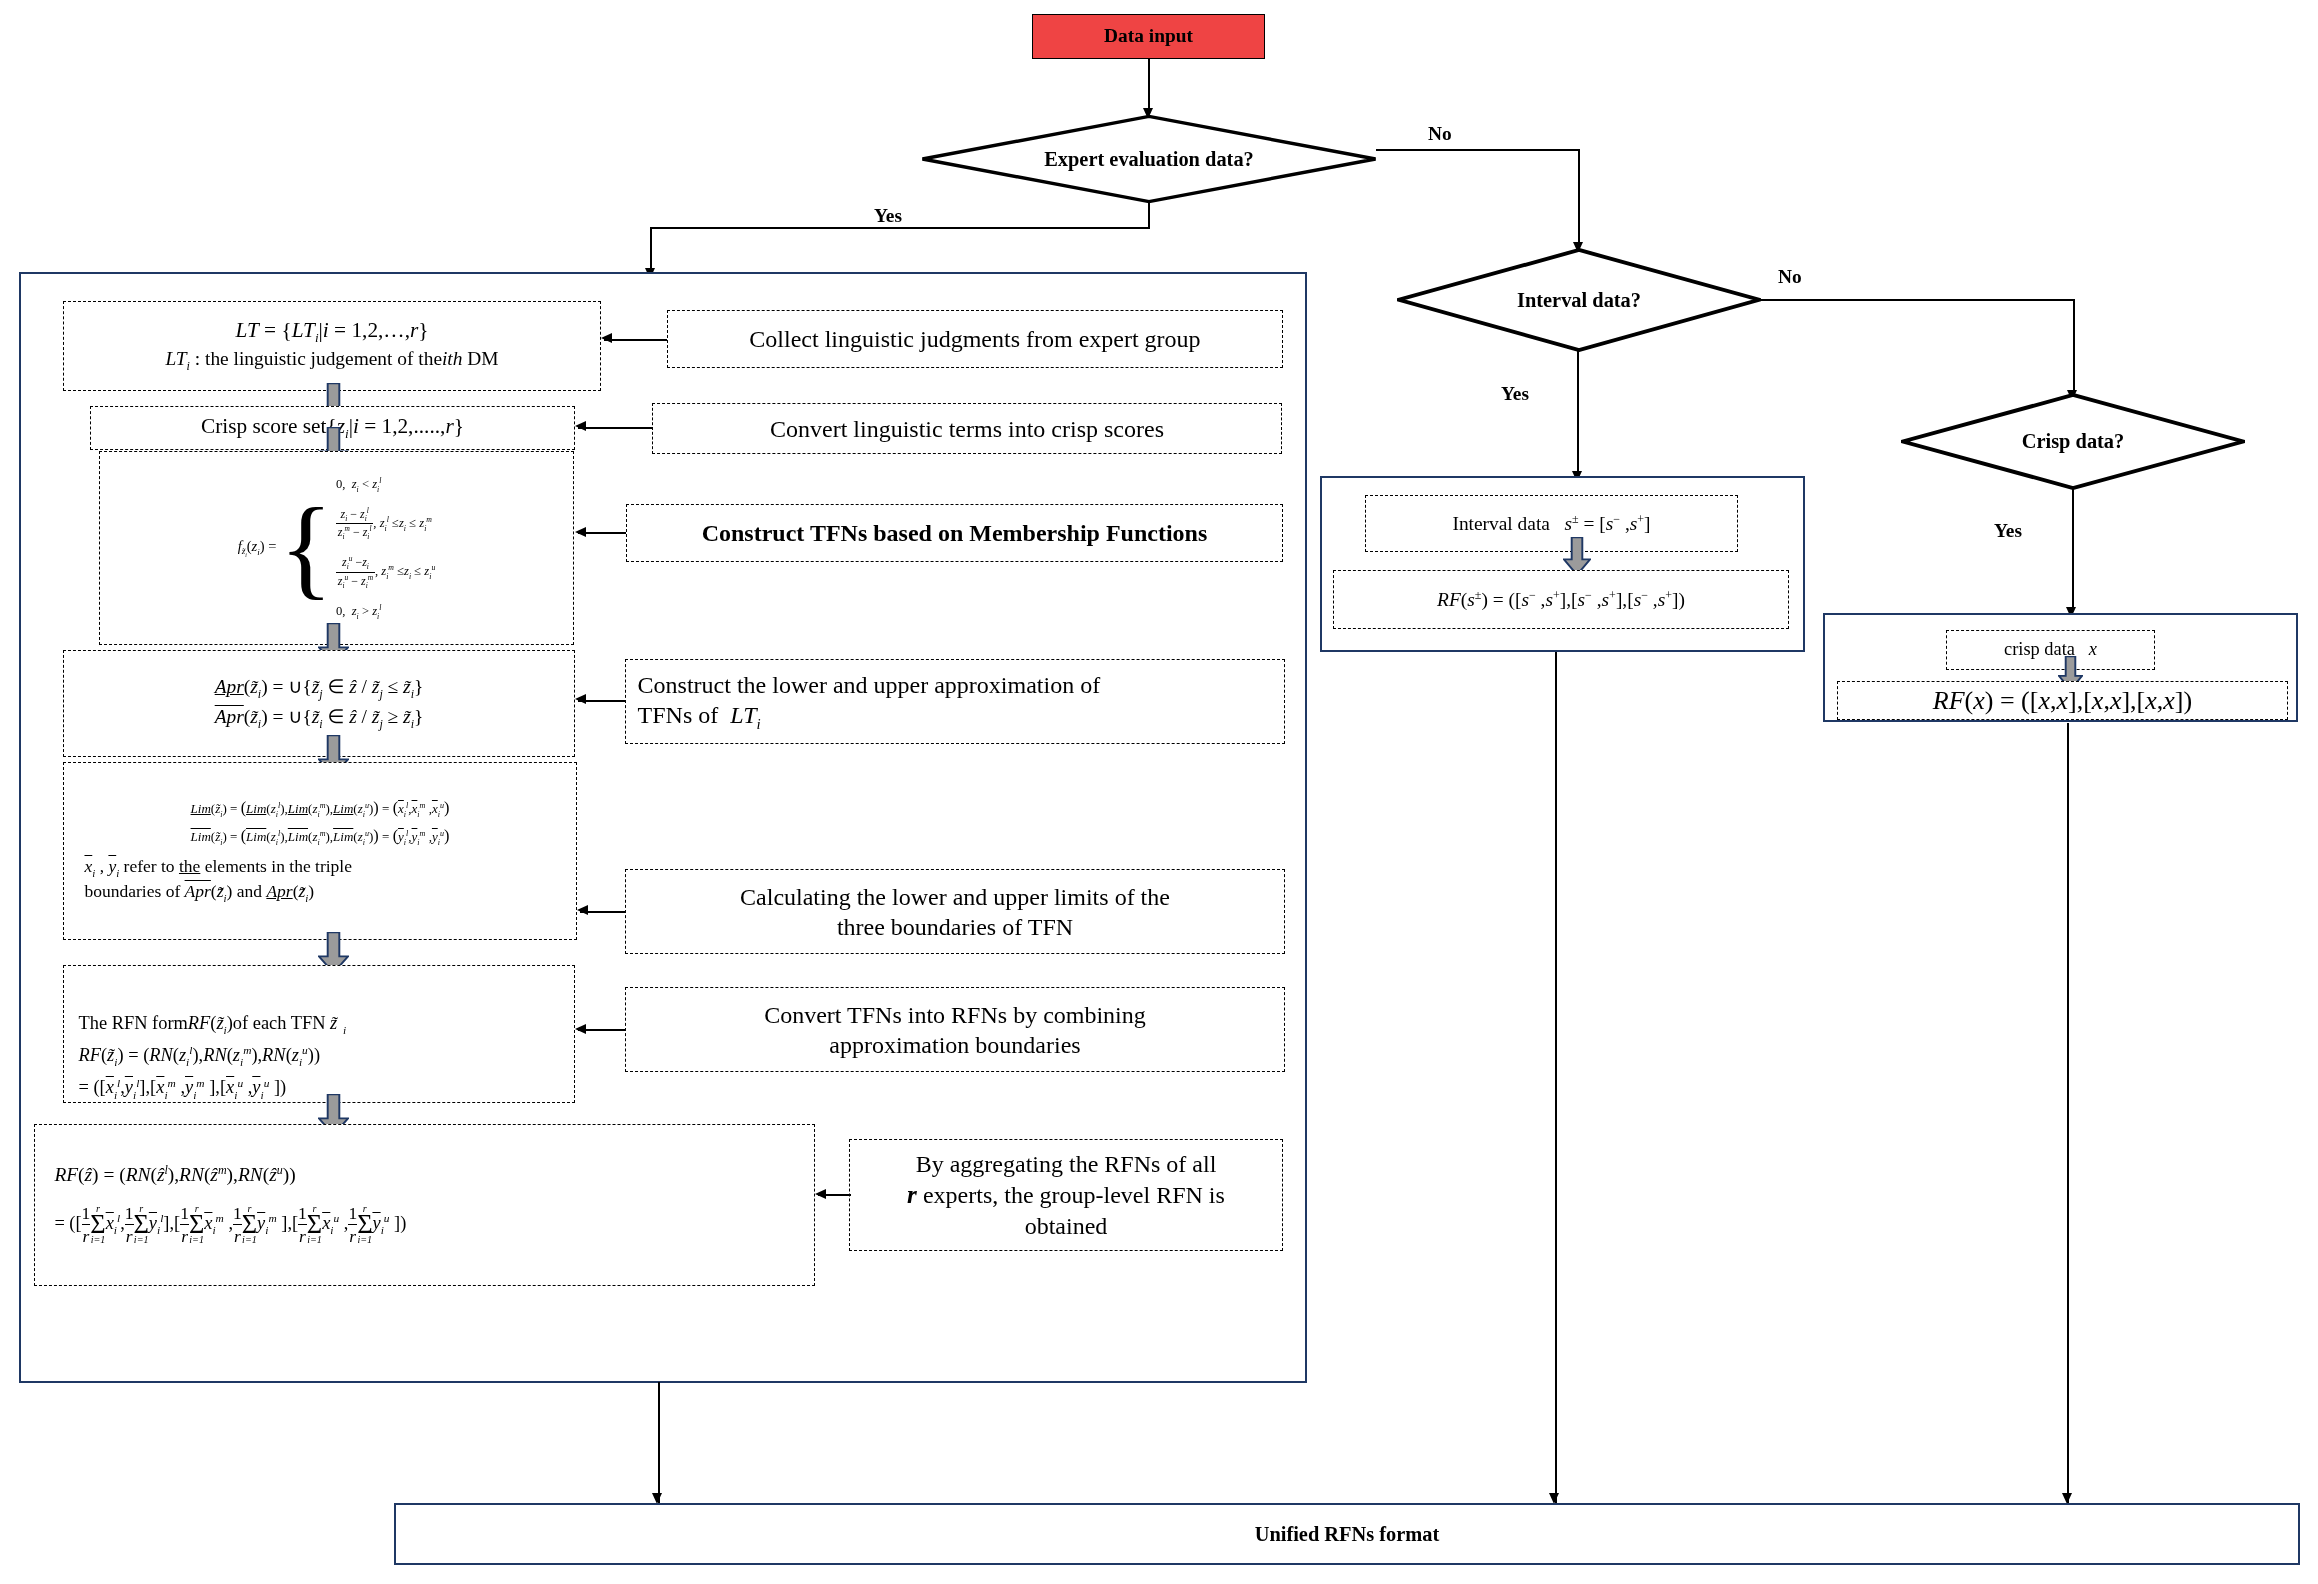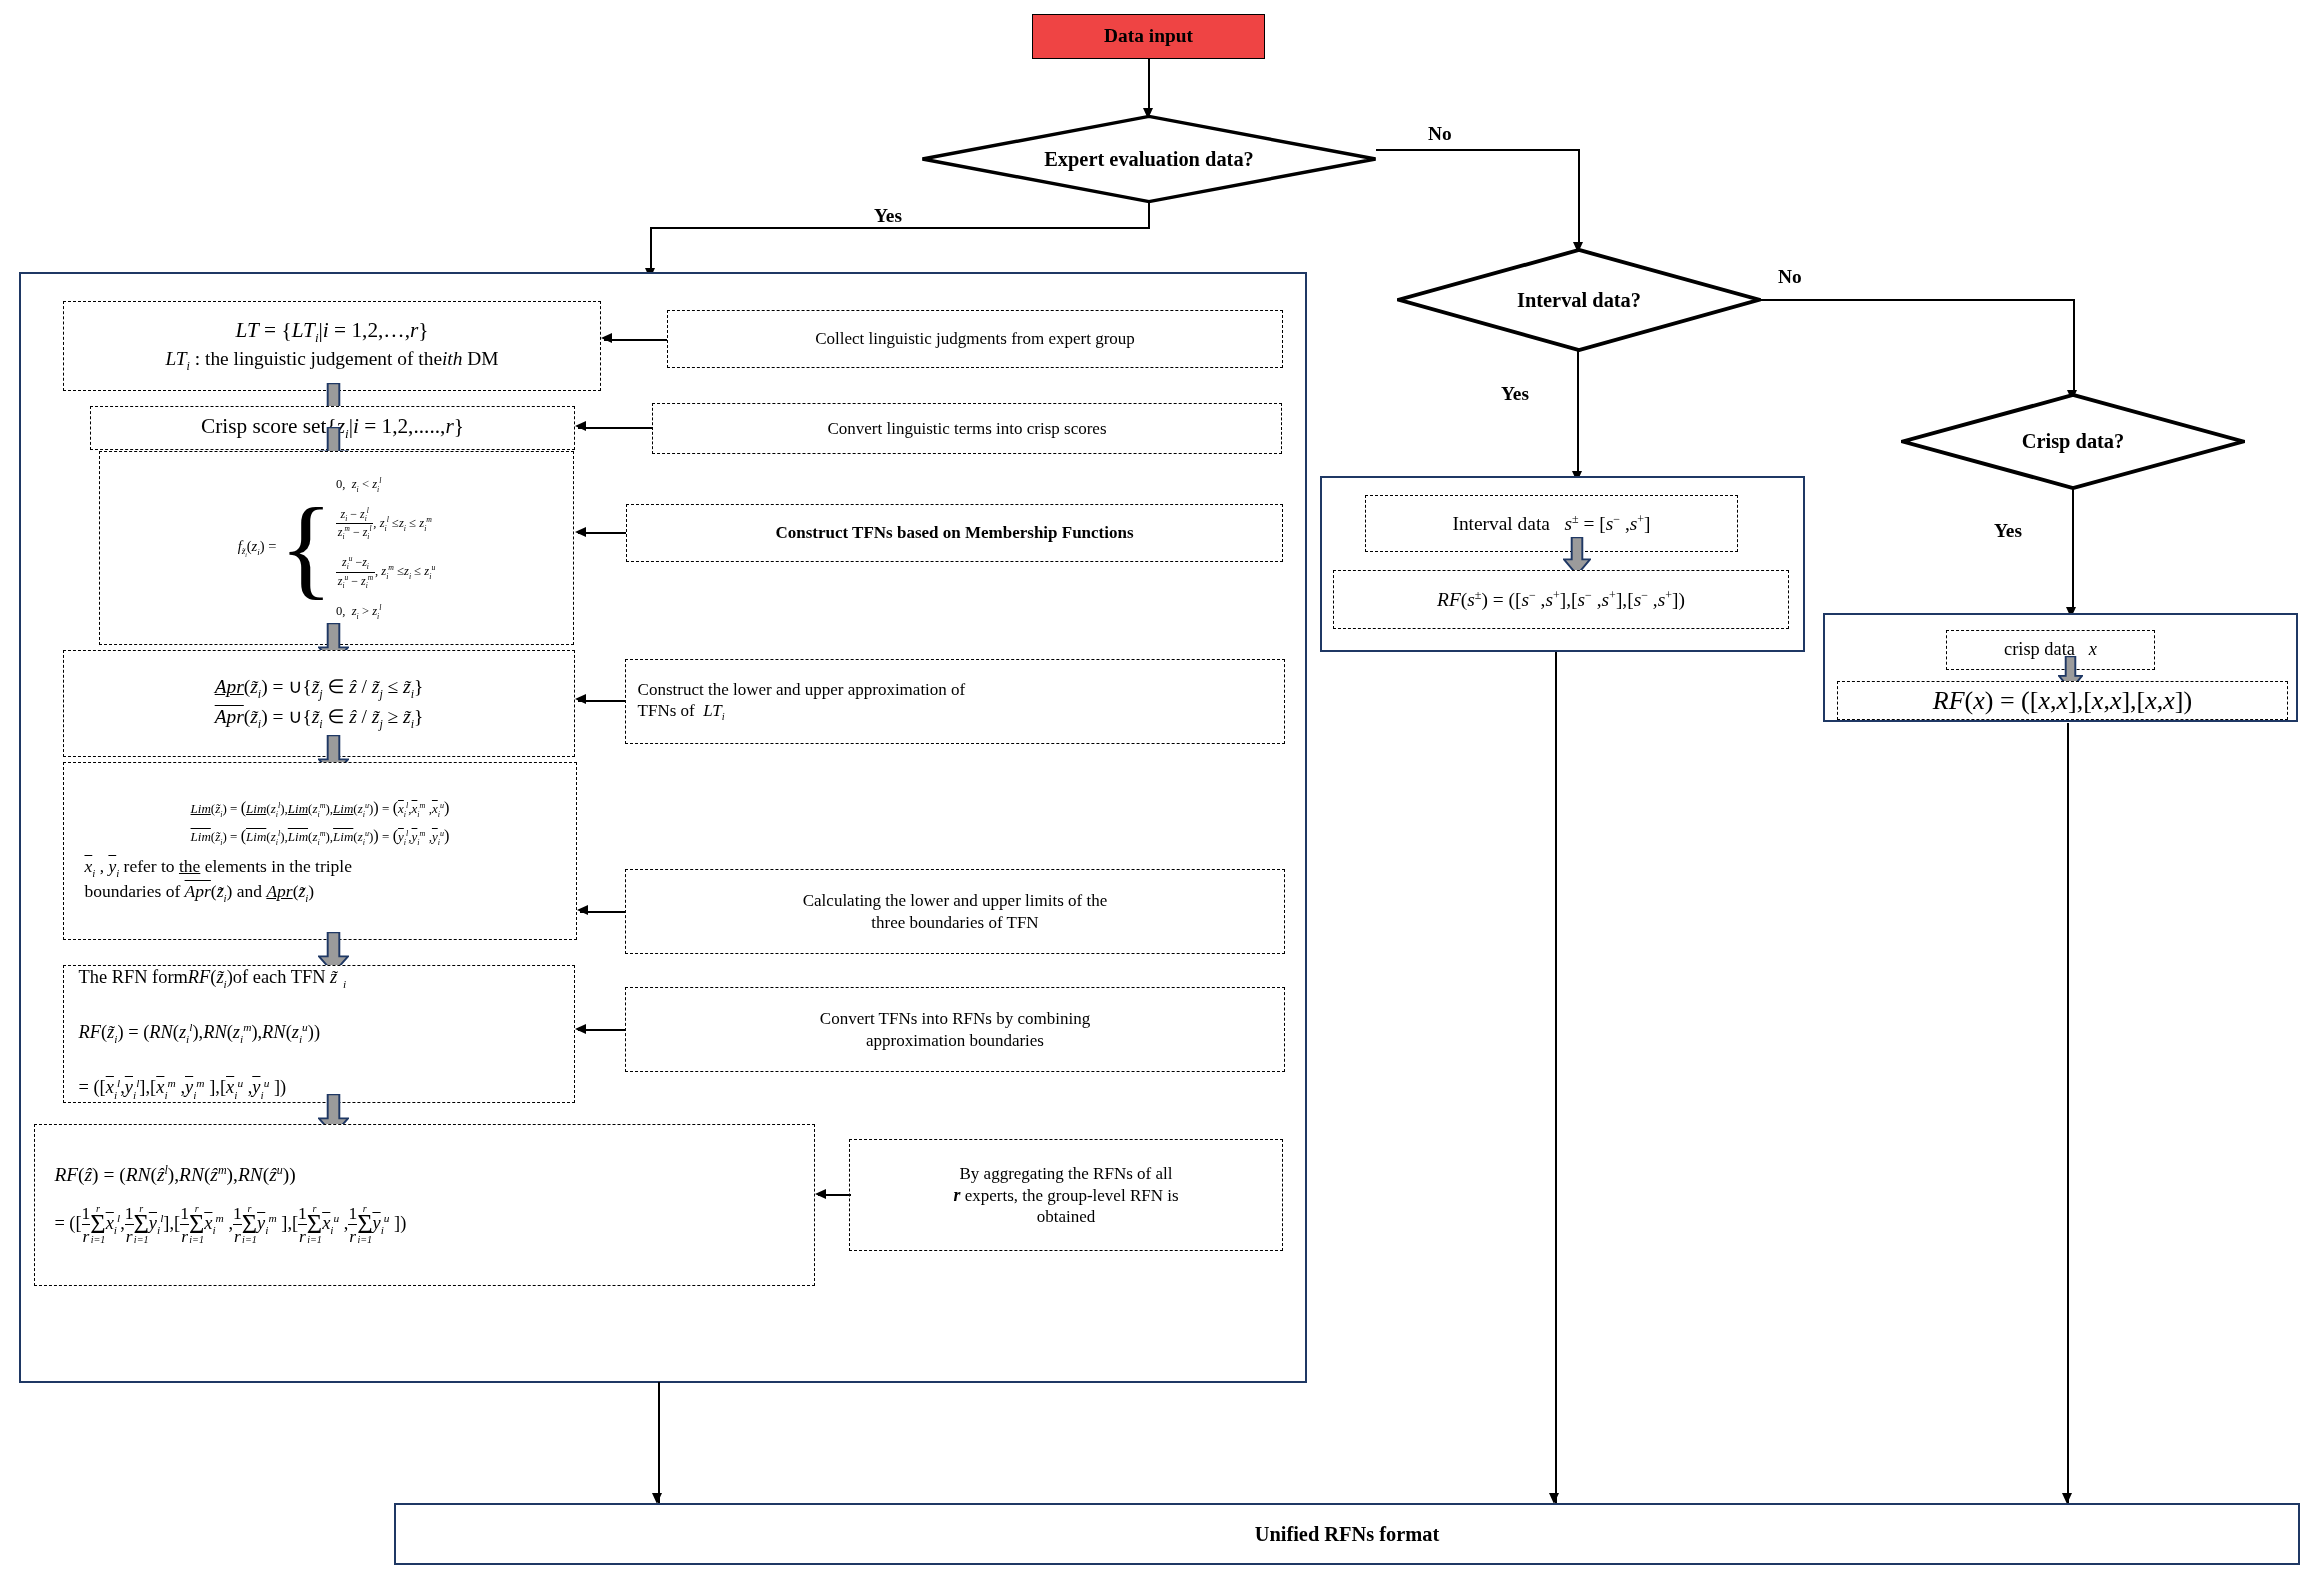--- a/index.html
+++ b/index.html
@@ -26,21 +26,21 @@
   .ah-left{border-top:5.3px solid transparent;border-bottom:5.3px solid transparent;border-right:11.6px solid #000;}
 
   
   .blockarrow{position:absolute;}
   .blockarrow svg{width:100%;height:100%;display:block;}
 
   
   .t-title{font-size:19.4px;font-weight:bold;font-family:"Liberation Serif",serif;}
   .t-diamond{font-size:20.4px;font-weight:bold;}
   .t-yesno{position:absolute;font-size:19.4px;font-weight:bold;}
-  .t-desc{font-size:17px;line-height:1.25;padding:4.8px 8.7px;font-family:"Liberation Serif",serif;}
+  .t-desc{font-size:24px;line-height:1.25;padding:4.8px 8.7px;font-family:"Liberation Serif",serif;}
   .t-form{font-size:19.4px;font-family:"Liberation Serif",serif;line-height:1.3;}
 
   .mathi{font-style:italic;font-family:"Liberation Serif",serif;}
   sup.s{font-size:0.62em;vertical-align:super;font-style:italic;}
   sub.s{font-size:0.62em;vertical-align:sub;font-style:italic;}
   .ovl{text-decoration:overline;}
   .unl{text-decoration:underline;}
 
   
   .frac{display:inline-block;vertical-align:middle;text-align:center;font-size:.95em;}
@@ -178,21 +178,21 @@
       <br>boundaries of <span class="mathi ovl">Apr</span>(<span class="mathi">z̃<sub class="s">i</sub></span>) and <span class="mathi unl">Apr</span>(<span class="mathi">z̃<sub class="s">i</sub></span>)
     </div>
   </div>
 
   <div class="blockarrow" style="left:318px;top:932px;width:31px;height:42px;">
     <svg viewBox="0 0 64 86">
         <polygon points="20,0 44,0 44,50 62,50 32,84 2,50 20,50" fill="#9B9B9B" stroke="#1F3864" stroke-width="4"></polygon>
       </svg>
   </div>
 
-  <div class="node dashdotbox" style="left:63px;top:965px;width:512px;height:138px;display:flex;flex-direction:column;align-items:flex-start;justify-content:space-between;gap:5.8px;padding-left:14.5px;">
+  <div class="node dashdotbox" style="left:63px;top:965px;width:512px;height:138px;display:flex;flex-direction:column;align-items:flex-start;justify-content:flex-end;gap:5.8px;padding-left:14.5px;">
     <div class="t-form" style="font-size:18.4px;">
       The RFN form<span class="mathi">RF</span>(<span class="mathi">z̃<sub class="s">i</sub></span>)of each TFN&nbsp;<span class="mathi">z̃</span><sub class="s" style="font-style:italic;">&nbsp;&nbsp;i</sub>
     </div>
     <div class="t-form" style="font-size:18.4px;">
       <span class="mathi">RF</span>(<span class="mathi">z̃<sub class="s">i</sub></span>) = (<span class="mathi">RN</span>(<span class="mathi">z<sub class="s">i</sub><sup class="s">l</sup></span>),<span class="mathi">RN</span>(<span class="mathi">z<sub class="s">i</sub><sup class="s">m</sup></span>),<span class="mathi">RN</span>(<span class="mathi">z<sub class="s">i</sub><sup class="s">u</sup></span>))
     </div>
     <div class="t-form" style="font-size:18.4px;">
       = ([<span class="mathi ovl">x</span><span class="mathi"><sub class="s">i</sub><sup class="s">l</sup></span>,<span class="mathi ovl">y</span><span class="mathi"><sub class="s">i</sub><sup class="s">l</sup></span>],[<span class="mathi ovl">x</span><span class="mathi"><sub class="s">i</sub><sup class="s">m</sup></span> ,<span class="mathi ovl">y</span><span class="mathi"><sub class="s">i</sub><sup class="s">m</sup></span> ],[<span class="mathi ovl">x</span><span class="mathi"><sub class="s">i</sub><sup class="s">u</sup></span> ,<span class="mathi ovl">y</span><span class="mathi"><sub class="s">i</sub><sup class="s">u</sup></span> ])
     </div>
   </div>

